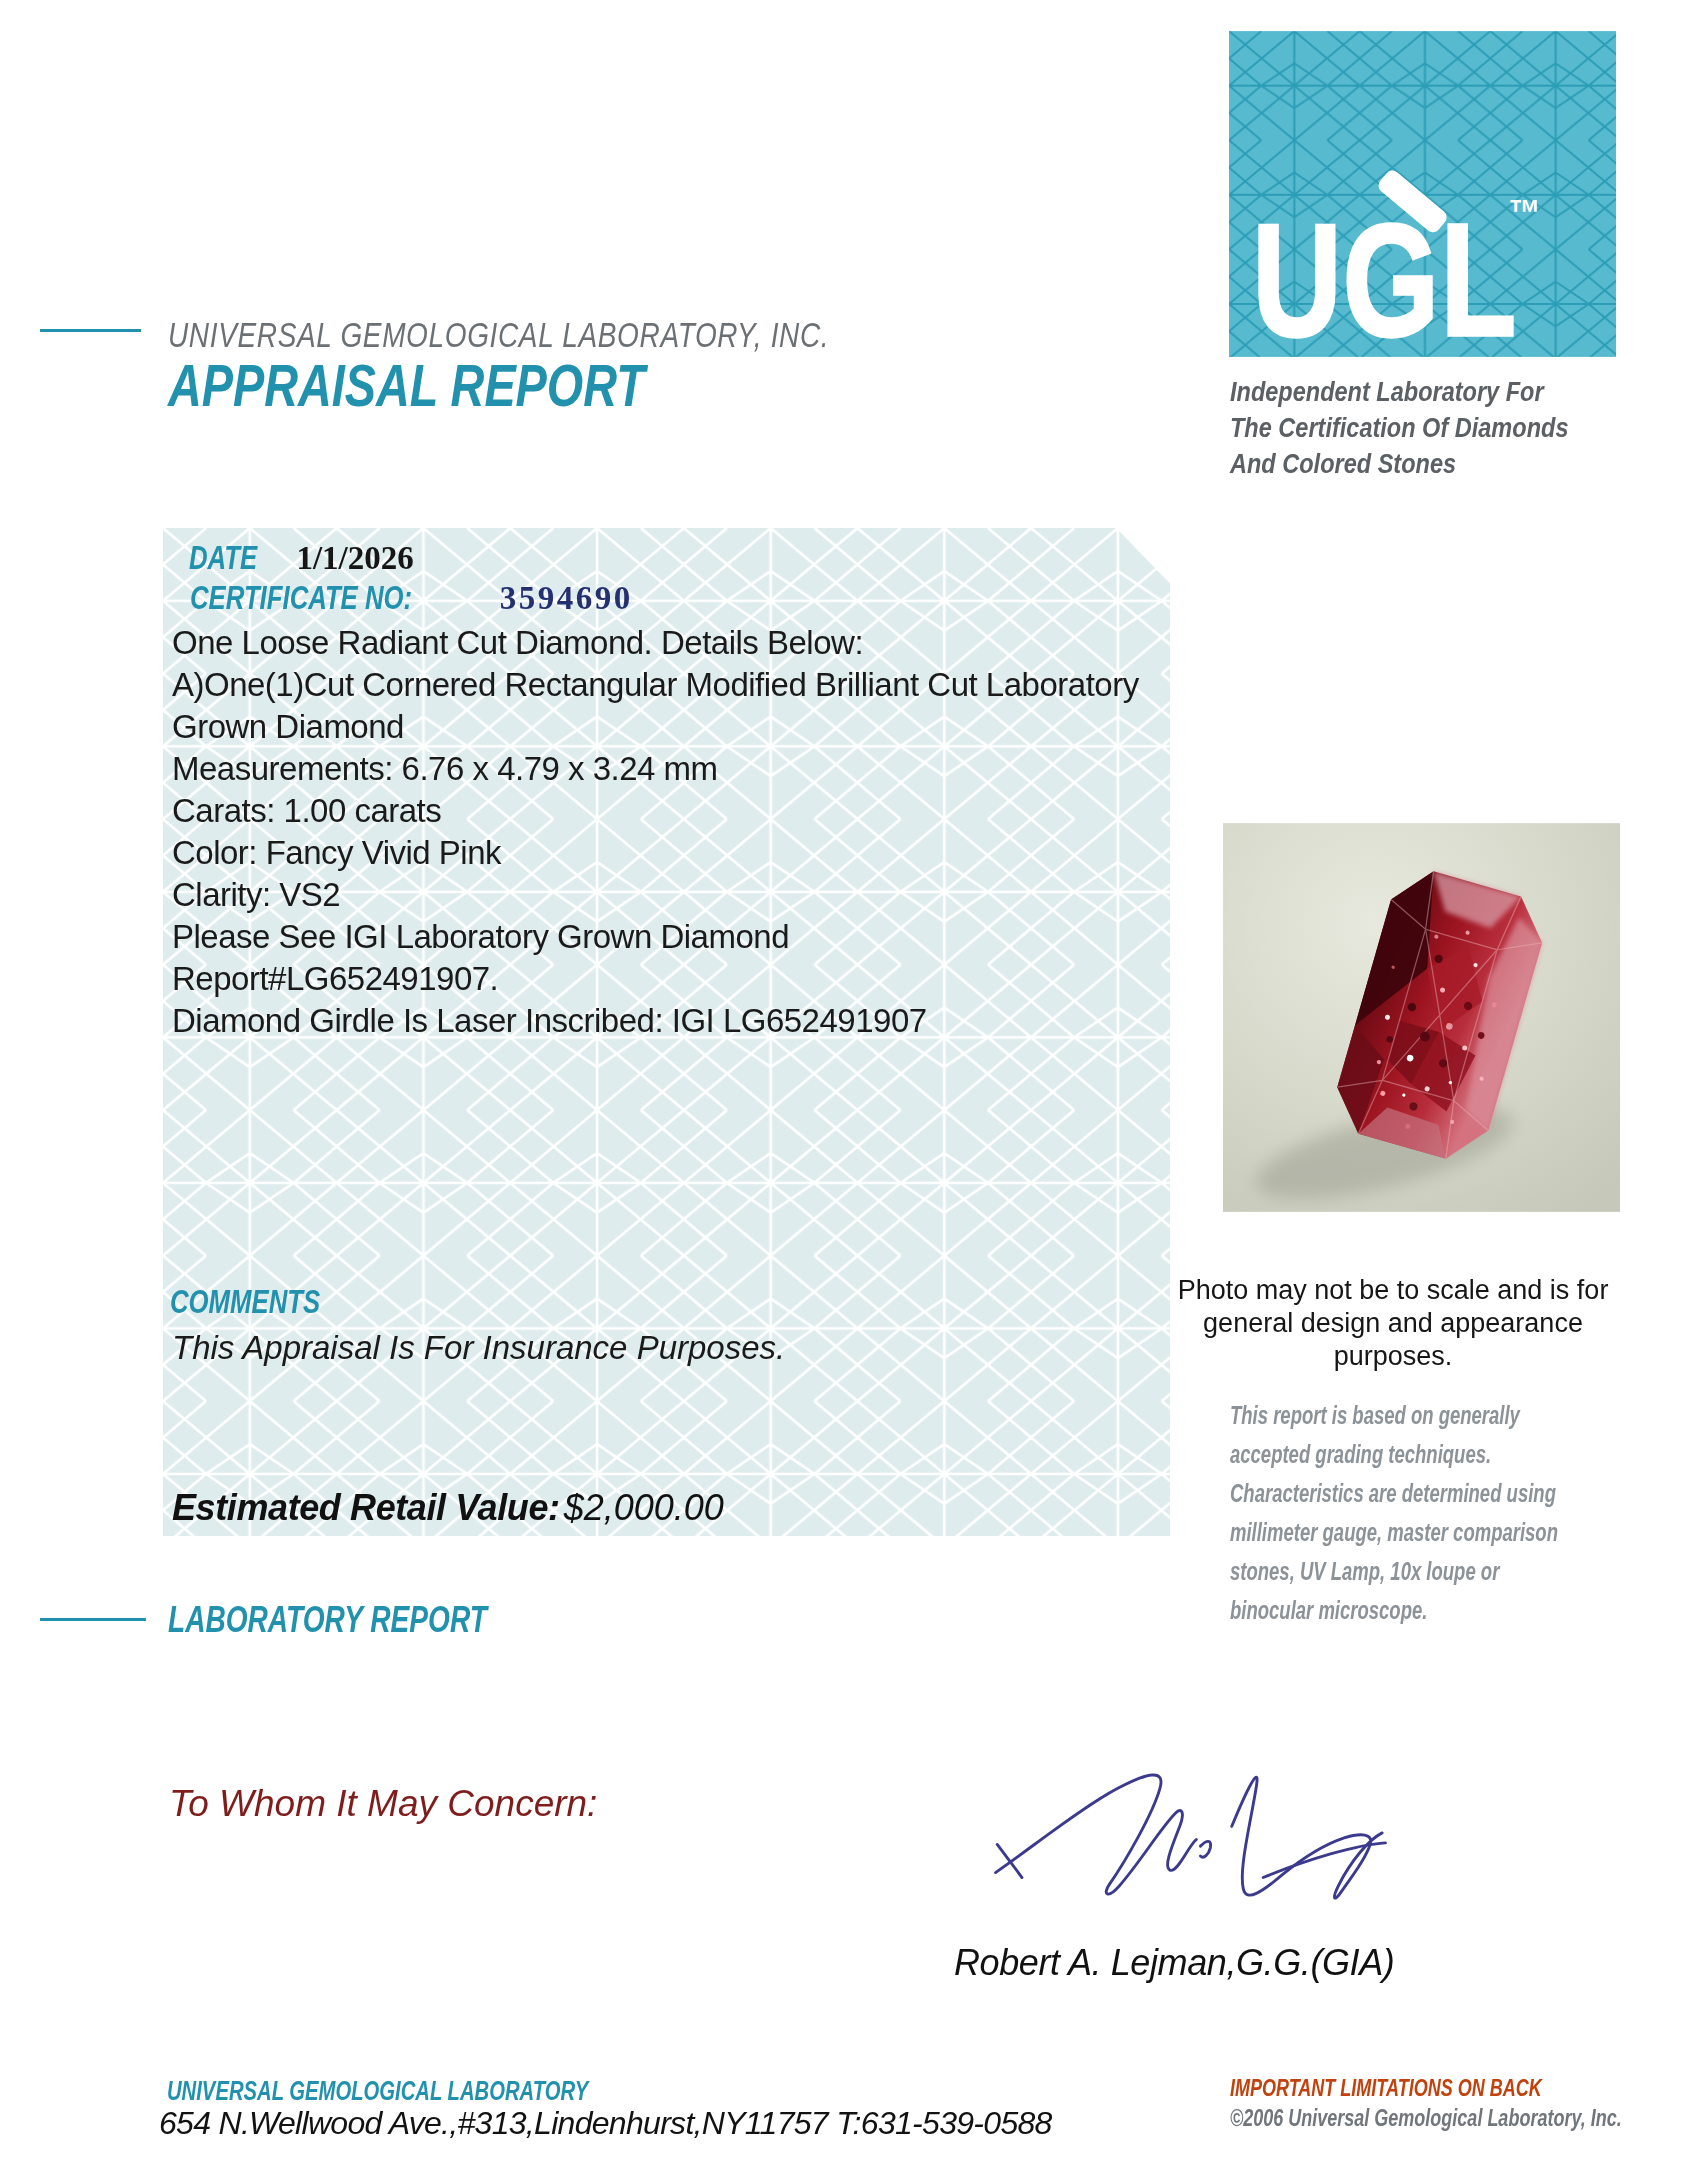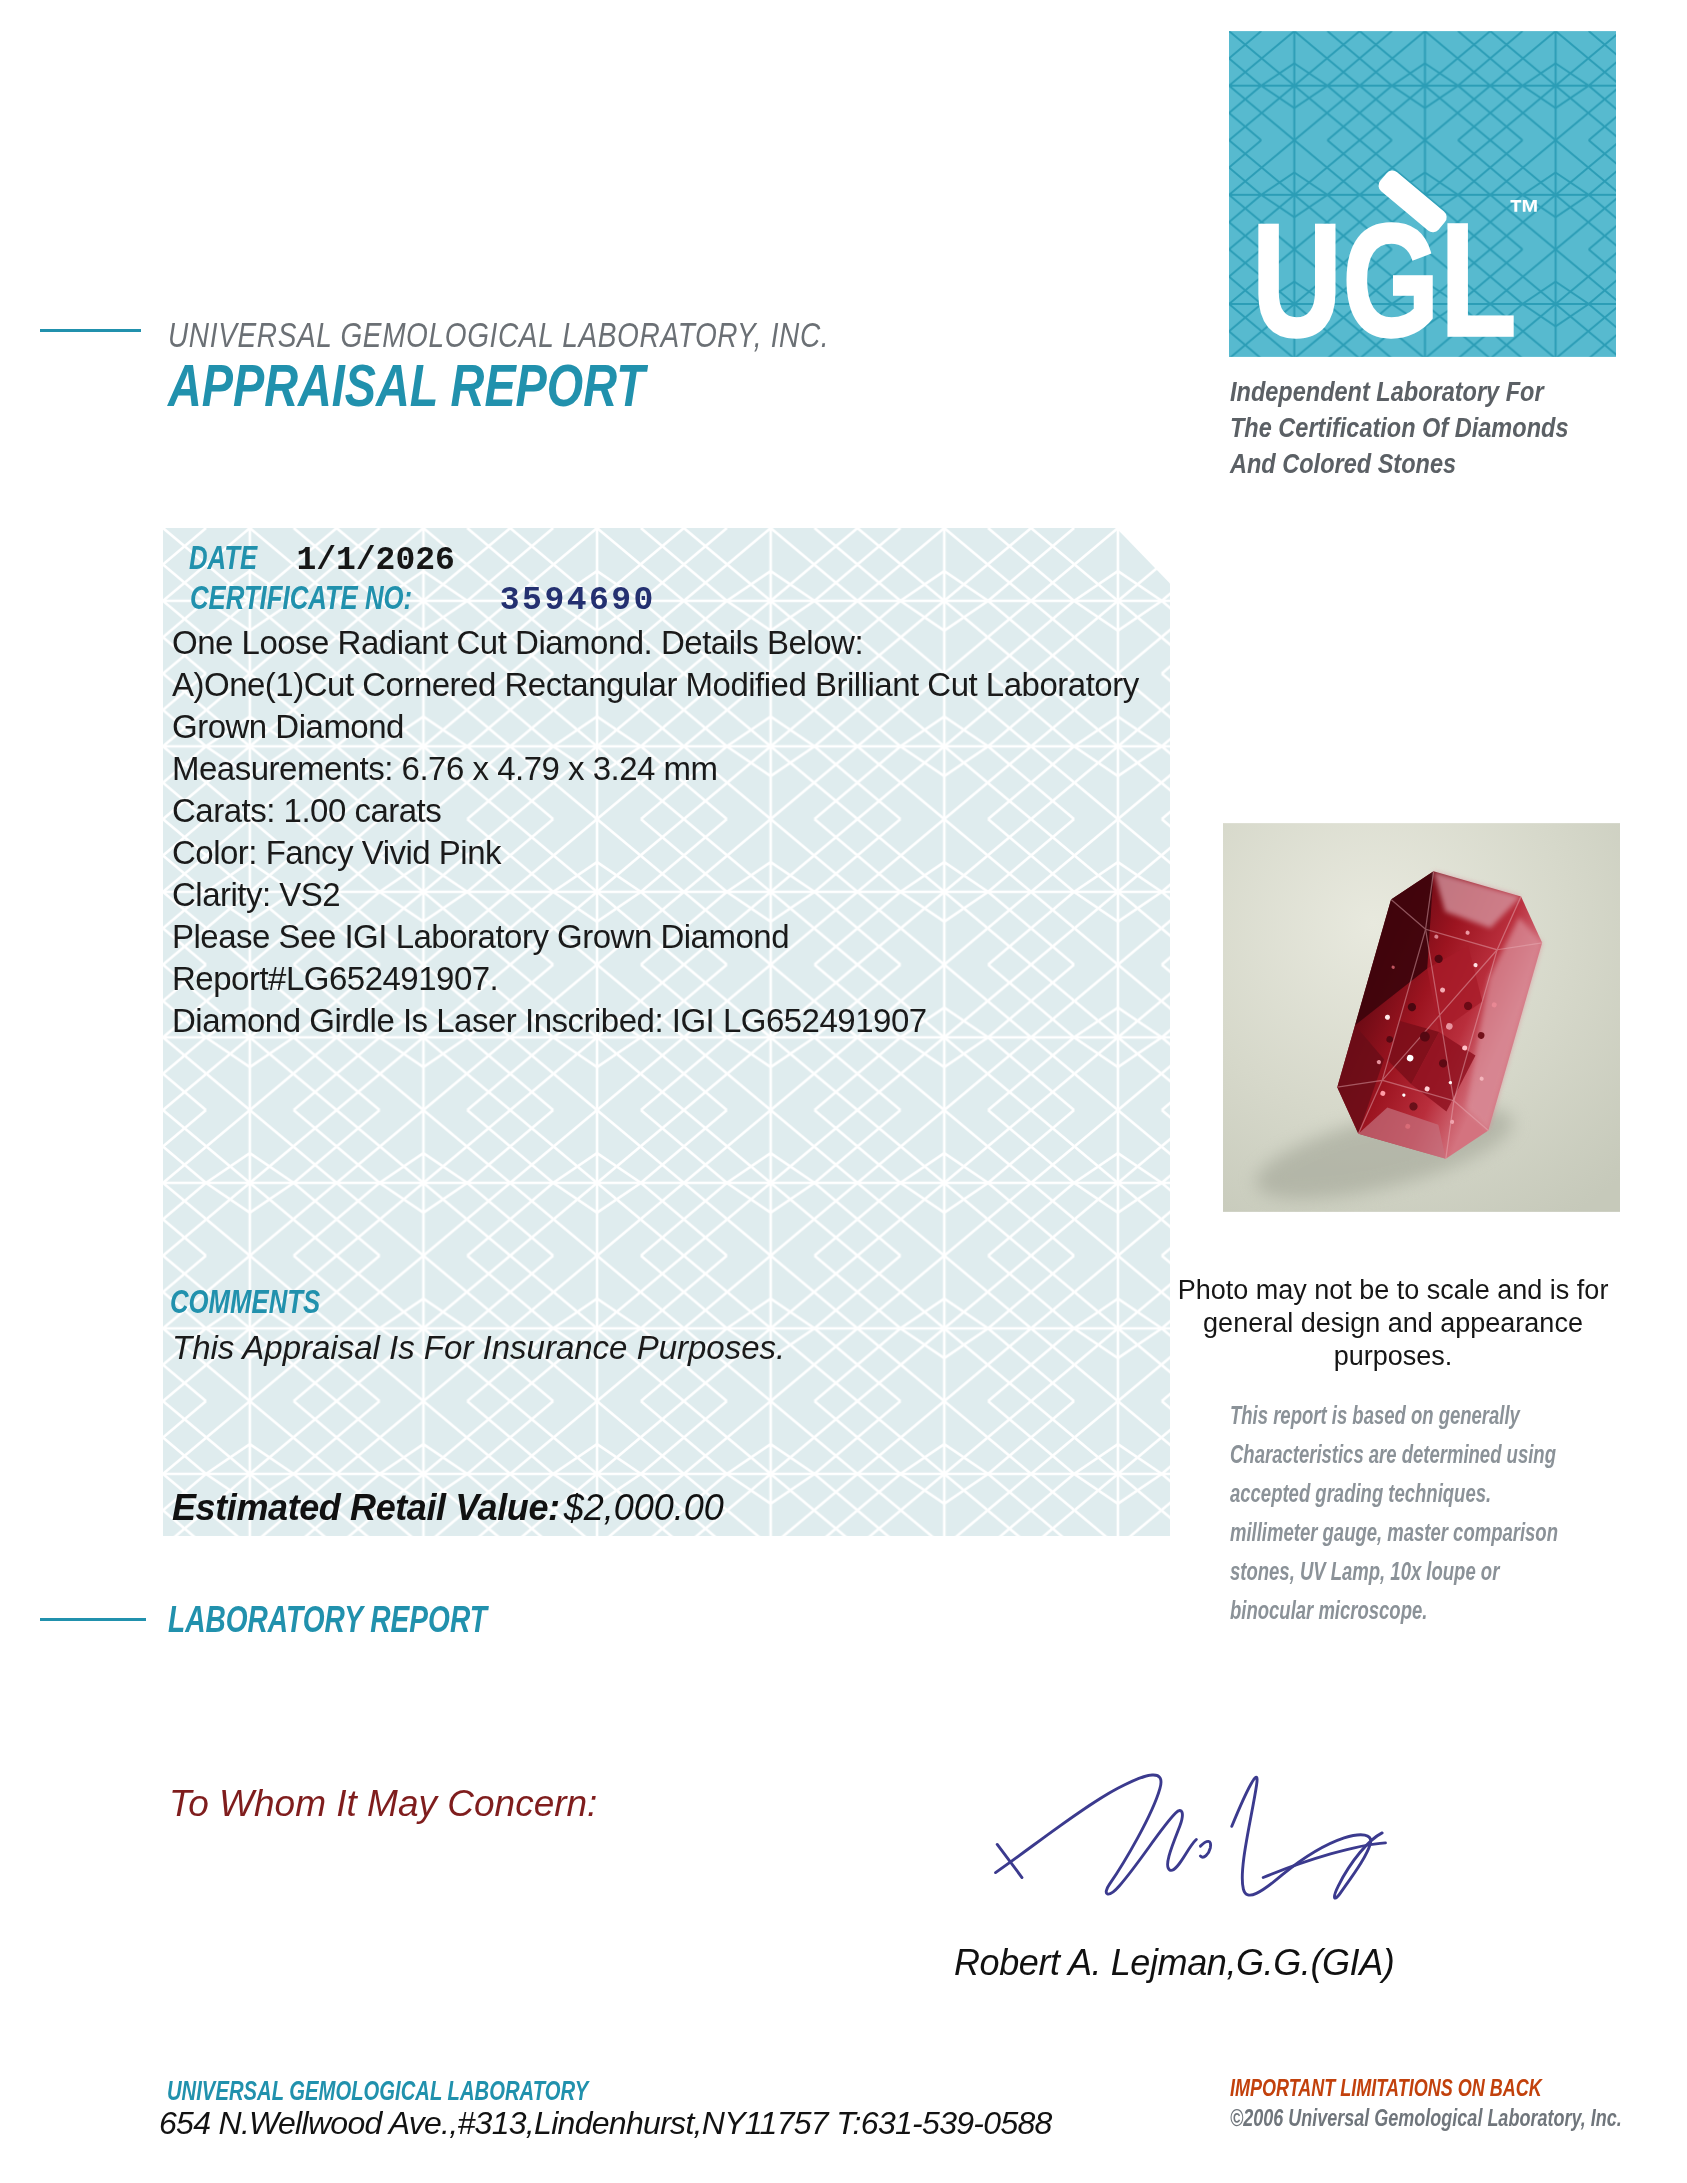--- a/index.html
+++ b/index.html
@@ -16,21 +16,21 @@
   .company .cond{transform:scaleX(0.80);}
   .title{left:168px;top:351px;font-size:60px;font-weight:bold;color:#2191ad;}
   .title .cond{transform:scaleX(0.78);}
   
   .logocap{left:1230px;top:374px;font-size:28px;font-weight:bold;color:#5b6065;line-height:36px;}
   .logocap .cond{transform:scaleX(0.84);}
   
   .lblrow{display:flex;align-items:baseline;}
   .tlabel{font-size:33px;font-weight:bold;color:#2191ad;}
   .tlabel .cond{transform:scaleX(0.78);}
-  .mono{font-family:Liberation Mono, monospace;font-weight:bold;font-size:33px;color:#161616;}
+  .mono{font-family:Liberation Serif, serif;font-weight:bold;font-size:33px;color:#161616;}
   .certval{color:#243070;letter-spacing:2.5px;}
   .desc{left:172px;top:622px;font-size:33px;color:#1a1a1a;letter-spacing:-0.5px;}
   .desc div{height:42px;line-height:42px;white-space:nowrap;}
   .comments{left:170px;top:1283px;}
   .apprnote{left:172px;top:1327px;font-size:33px;color:#1a1a1a;height:42px;line-height:42px;}
   .estrow{left:172px;top:1487px;font-size:36px;color:#111;display:flex;align-items:baseline;}
   .estrow .lab{font-weight:bold;letter-spacing:-0.4px;}
   .estrow .val{margin-left:4.1px;}
   
   .photocap{left:1145px;top:1274px;width:496px;text-align:center;font-size:27px;line-height:33px;color:#161616;}
@@ -208,22 +208,22 @@
     </g>
   </svg>
 
   <div class="abs photocap">
     <div>Photo may not be to scale and is for</div>
     <div>general design and appearance purposes.</div>
   </div>
 
   <div class="abs graynote">
     <div class="nowrap"><span class="cond">This report is based on generally</span></div>
+    <div class="nowrap"><span class="cond">accepted grading techniques.</span></div>
     <div class="nowrap"><span class="cond">Characteristics are determined using</span></div>
-    <div class="nowrap"><span class="cond">accepted grading techniques.</span></div>
     <div class="nowrap"><span class="cond">millimeter gauge, master comparison</span></div>
     <div class="nowrap"><span class="cond">stones, UV Lamp, 10x loupe or</span></div>
     <div class="nowrap"><span class="cond">binocular microscope.</span></div>
   </div>
 
   <div class="abs rule" style="left:40px;top:1618px;width:106px;"></div>
   <div class="abs labhead nowrap"><span class="cond">LABORATORY REPORT</span></div>
 
   <div class="abs salut nowrap">To Whom It May Concern:</div>
 

